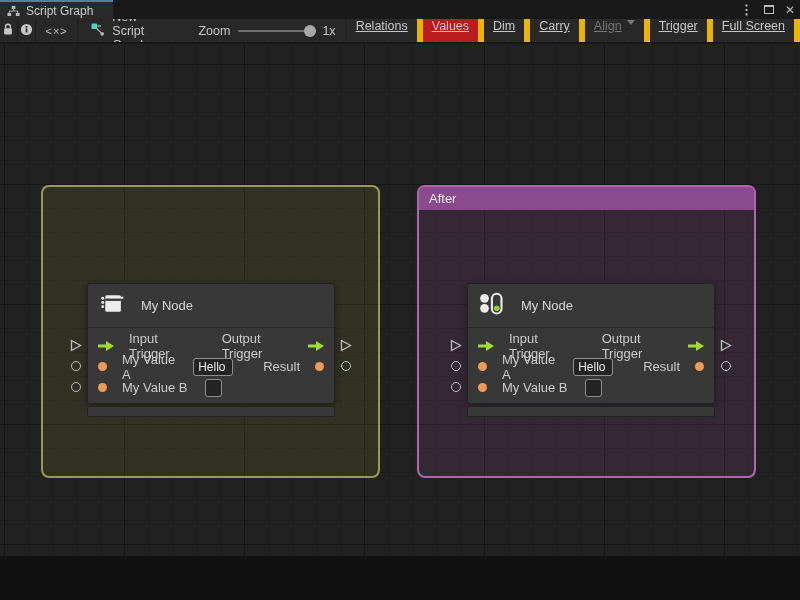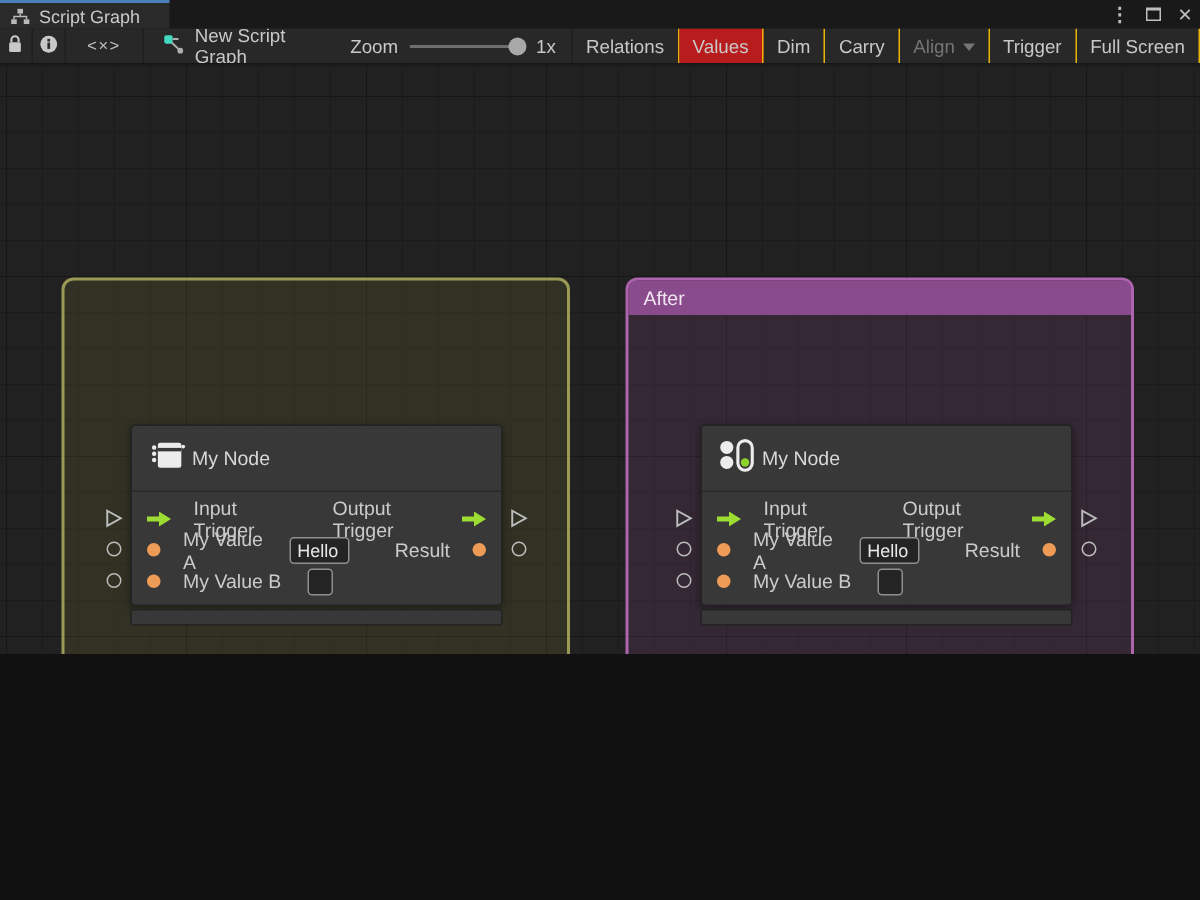--- a/index.html
+++ b/index.html
@@ -1,18 +1,18 @@
 <!DOCTYPE html>
 <html><head>
 <meta charset="utf-8">
 <style>
   * { box-sizing: border-box; margin: 0; padding: 0; }
   html,body { width:800px; height:600px; overflow:hidden; background:#111;
     font-family:"Liberation Sans", sans-serif; }
-  .window { position:relative; width:800px; height:436px; background:#191919; overflow:hidden; }
+  .window { position:relative; width:800px; height:556px; background:#191919; overflow:hidden; }
 
   
   .tabbar { position:relative; height:19px; background:#191919; display:flex; }
   .tab { width:113px; background:#2a2a2a; border-top:2px solid #4c7eb8;
     display:flex; align-items:center; gap:6px; padding:0 7px; color:#cacaca; font-size:12px; }
   .tab-icon { display:flex; align-items:center; }
   .win-controls { position:absolute; right:5px; top:0; height:19px; display:flex; align-items:center; gap:11px; color:#bdbdbd; }
   .wc-glyph { font-size:12px; line-height:1; cursor:default; }
   .wc-menu { font-weight:bold; font-size:13px; }
   .wc-max { width:10px; height:9px; border:1px solid #bdbdbd; border-top-width:2px; }
@@ -20,21 +20,21 @@
   
   .toolbar { position:relative; height:24px; background:#282828; border-bottom:1px solid #161616;
     display:flex; align-items:stretch; color:#c8c8c8; font-size:12.5px; overflow:hidden; }
   .tb-btn { display:flex; align-items:center; justify-content:center; border-right:1px solid #1f1f1f; }
   .tb-sq { width:28px; }
   .tb-code { width:67px; color:#c0c0c0; font-size:11px; letter-spacing:1px; }
   .tb-graphname { display:flex; align-items:center; gap:7px; padding:0 14px 0 13px; border-right:none; }
   .tb-zoom { display:flex; align-items:center; gap:8px; padding:0 10px 0 18px; border-right:1px solid #1f1f1f;justify-content:center; }
   .zoom-track { position:relative; width:76px; height:2px; background:#6f6f6f; border-radius:1px; }
   .zoom-handle { position:absolute; right:-2px; top:-5px; width:12px; height:12px; border-radius:50%; background:#a8a8a8; }
-  .tb-toggle { display:flex; align-items:center; gap:5px; padding:0 9px; border-right:1px solid #eab308; white-space:nowrap; }
+  .tb-toggle { display:flex; align-items:flex-start; gap:5px; padding:0 9px; border-right:6px solid #eab308; white-space:nowrap;text-decoration:underline; }
   .tb-toggle.active { background:#b91c1c; }
   .tb-toggle.disabled { color:#757575; }
   .caret { width:0; height:0; border-left:4px solid transparent; border-right:4px solid transparent; border-top:5px solid #757575; margin-top:1px; }
 
   
   .canvas { position:absolute; top:44px; left:0; right:0; bottom:0;
     background-color:#212121;
     background-image:
       linear-gradient(#161616 1px, transparent 1px),
       linear-gradient(90deg, #161616 1px, transparent 1px),
@@ -49,21 +49,21 @@
   .group-after  { left:417px; border-color:rgba(198,112,198,0.85); background:rgba(160,85,170,0.14); }
   .group-header { height:23px; display:flex; align-items:center; padding:0 10px;
     border-radius:5px 5px 0 0; font-size:13px; }
   .group-before .group-header { background:#6d6d3e; color:#e9e9dd; }
   .group-after  .group-header { background:#8a4b8d; color:#f0e6f0; }
 
   
   .node { position:absolute; top:96px; width:248px; }
   .node-b { left:44px; } .node-a { left:48px; }
   .node-main { background:#383838; border:1px solid #232323; border-radius:3px; box-shadow:0 2px 6px rgba(0,0,0,0.35); }
-  .node-header { height:44px; display:flex; align-items:center; gap:4px; padding:12px 11px; border-bottom:1px solid #292929; }
+  .node-header { height:44px; display:flex; align-items:center; gap:17px; padding:12px 11px; border-bottom:1px solid #292929; }
   .node-title { color:#d8d8d8; font-size:13px; }
   .node-body { padding:7px 0 5px; }
   .port-row { height:21px; display:flex; align-items:center; padding:0 10px; gap:15px; color:#cbcbcb; font-size:13px; }
   .spacer { flex:1; }
   .dot { width:9px; height:9px; border-radius:50%; background:#ee9b57; flex:none; }
   .flow { display:flex; align-items:center; flex:none; }
   .value-field { background:#242424; border:1px solid #8f8f8f; border-radius:3px; height:18px;
     color:#e8e8e8; font-size:12px; padding:0 4px; margin-left:2px; font-family:"Liberation Sans",sans-serif; }
   .field-a { width:40px; } .field-b { width:17px; }
   .node-footer { margin-top:2px; height:11px; background:#383838; border:1px solid #232323; border-radius:2px; }

